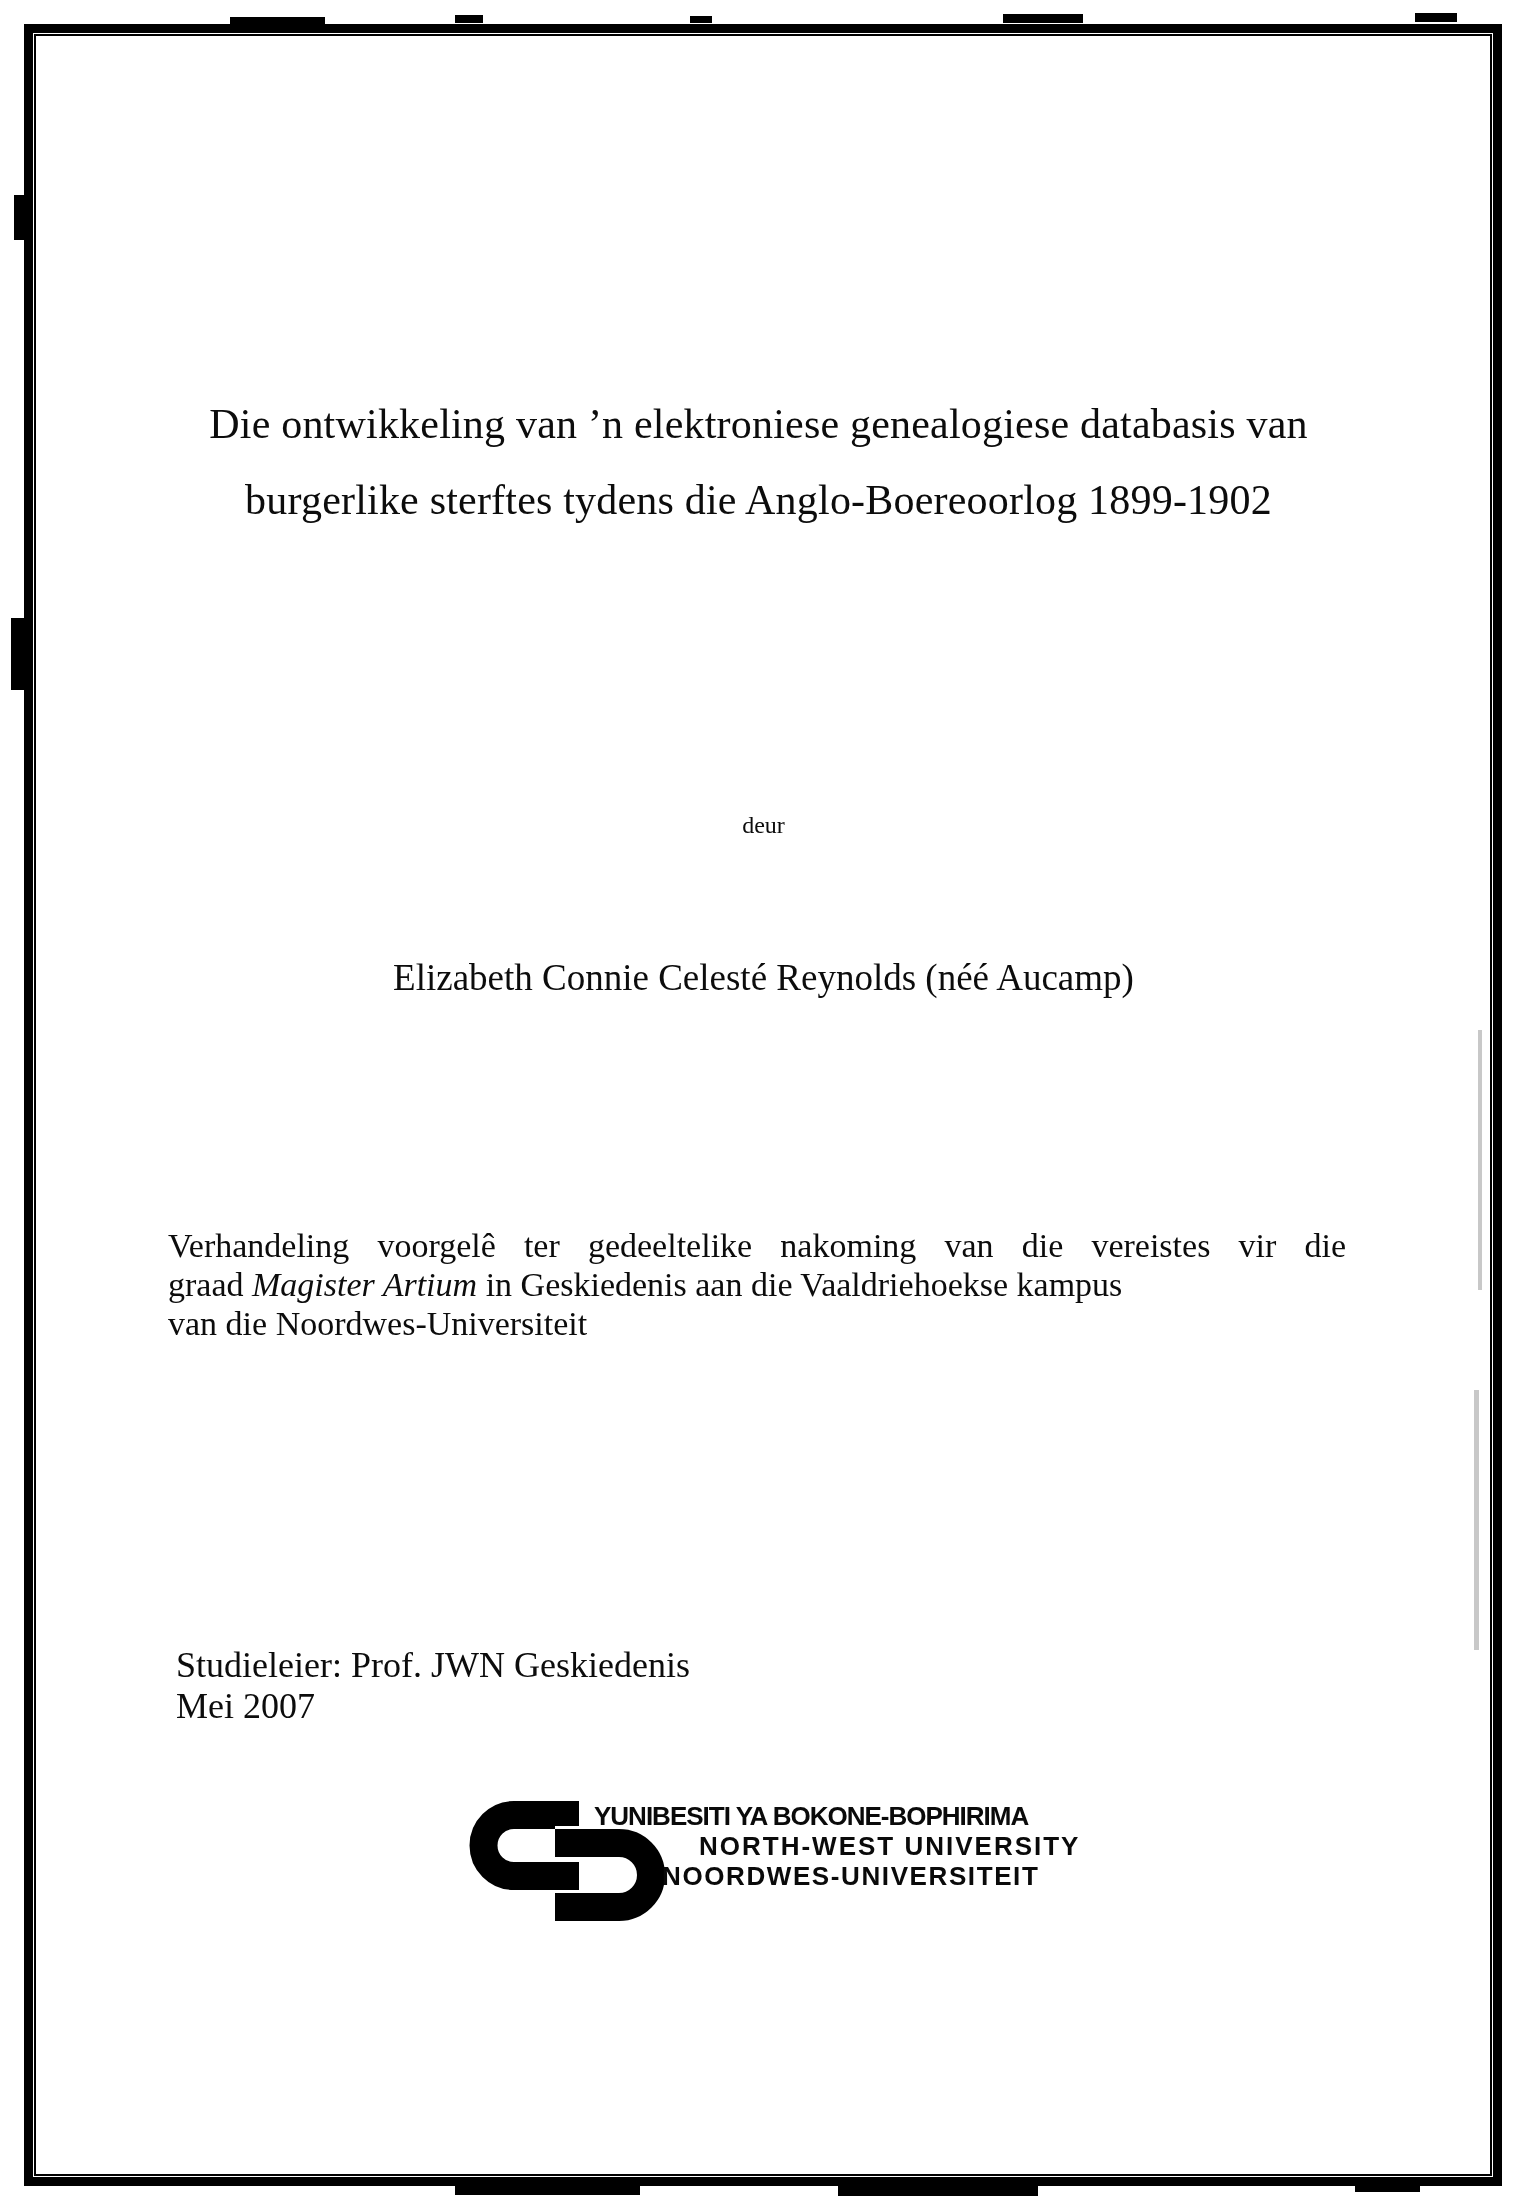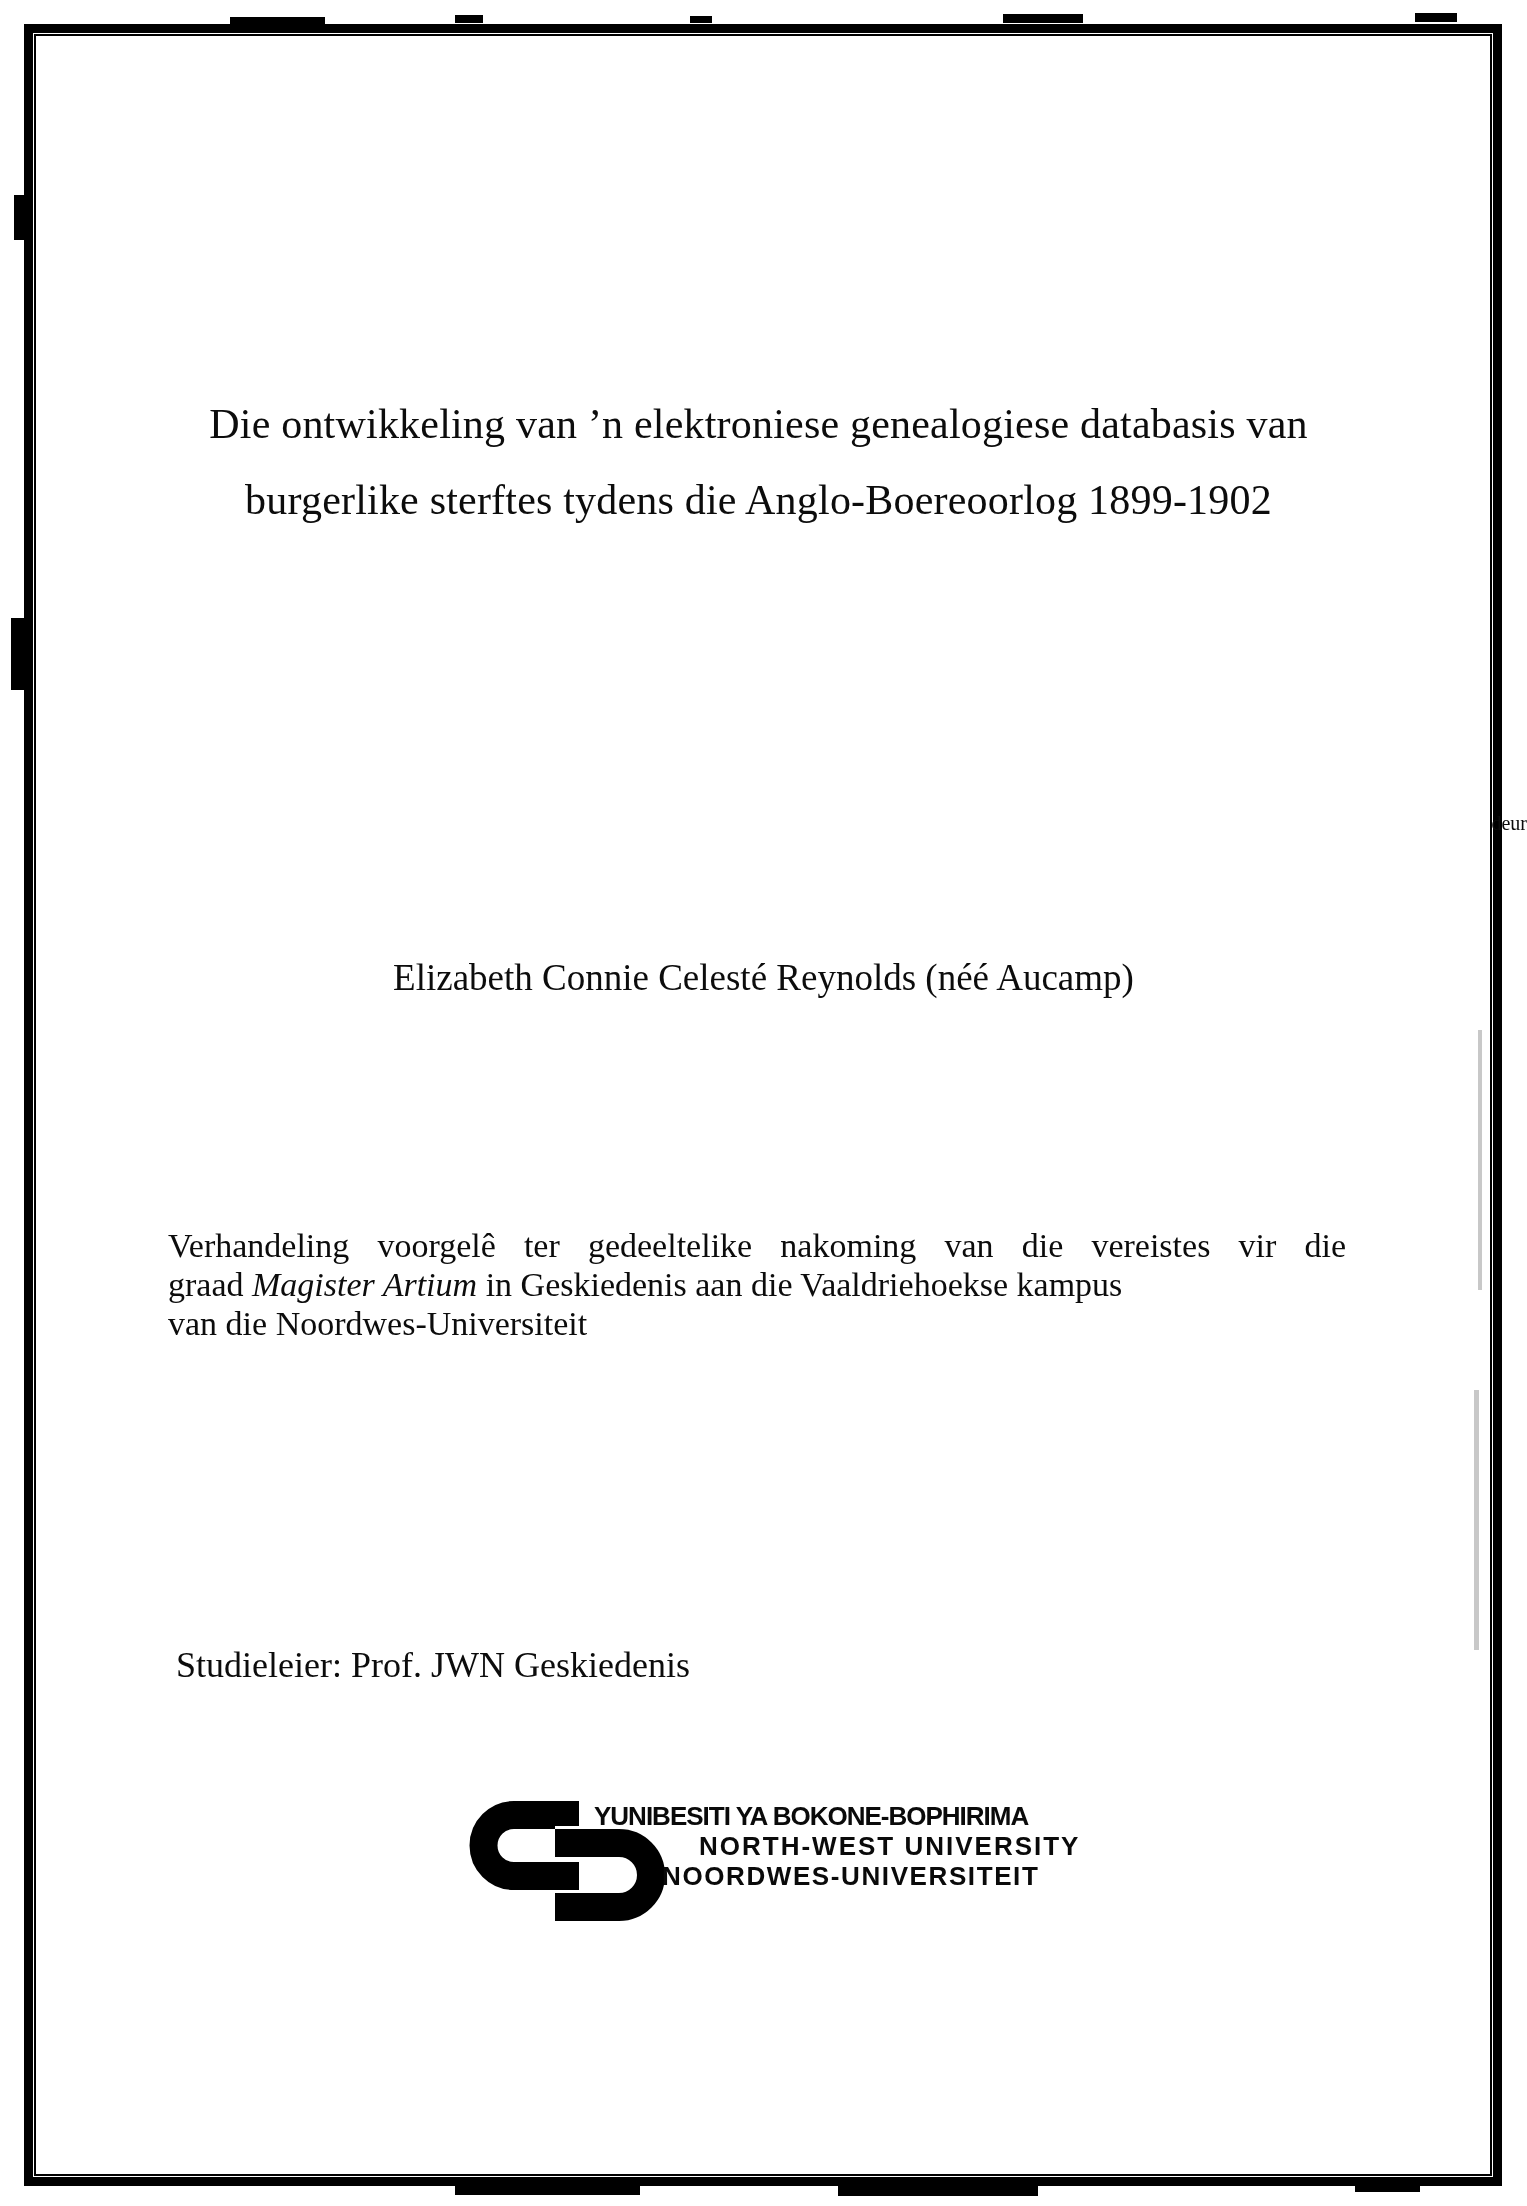--- a/index.html
+++ b/index.html
@@ -42,22 +42,22 @@
     top: 386px;
     text-align: center;
     font-size: 42px;
     line-height: 76px;
     letter-spacing: 0.2px;
   }
   .byline {
     left: 0;
     right: 0;
     top: 812px;
-    text-align: right;
-    font-size: 20px;
+    text-align: center;
+    font-size: 24px;
   }
   .author {
     left: 0;
     right: 0;
     top: 956px;
     text-align: center;
     font-size: 37px;
   }
   .statement {
     left: 168px;
@@ -118,20 +118,21 @@
   <div class="abs author">Elizabeth Connie Celesté Reynolds (néé Aucamp)</div>
 
   <div class="abs statement">
     <div class="just">Verhandeling voorgelê ter gedeeltelike nakoming van die vereistes vir die</div>
     <div><span>graad </span><span class="italic">Magister Artium</span><span> in Geskiedenis aan die Vaaldriehoekse kampus</span></div>
     <div>van die Noordwes-Universiteit</div>
   </div>
 
   <div class="abs supervisor-block">
     <div>Studieleier: Prof. JWN Geskiedenis</div>
+    <div>Mei 2007</div>
   </div>
 
   <svg class="abs logo-mark" viewBox="0 0 202 128" aria-hidden="true">
     <path d="M112,16 H47 A30.5,30.5 0 0 0 47,77 H112" fill="none" stroke="#000" stroke-width="28"></path>
     <path d="M88,44 H152 A32,32 0 0 1 152,108 H88" fill="none" stroke="#fff" stroke-width="34"></path>
     <path d="M88,44 H152 A32,32 0 0 1 152,108 H88" fill="none" stroke="#000" stroke-width="28"></path>
   </svg>
 
   <div class="abs logo-text logo-l1">YUNIBESITI YA BOKONE-BOPHIRIMA</div>
   <div class="abs logo-text logo-l2">NORTH-WEST UNIVERSITY</div>

